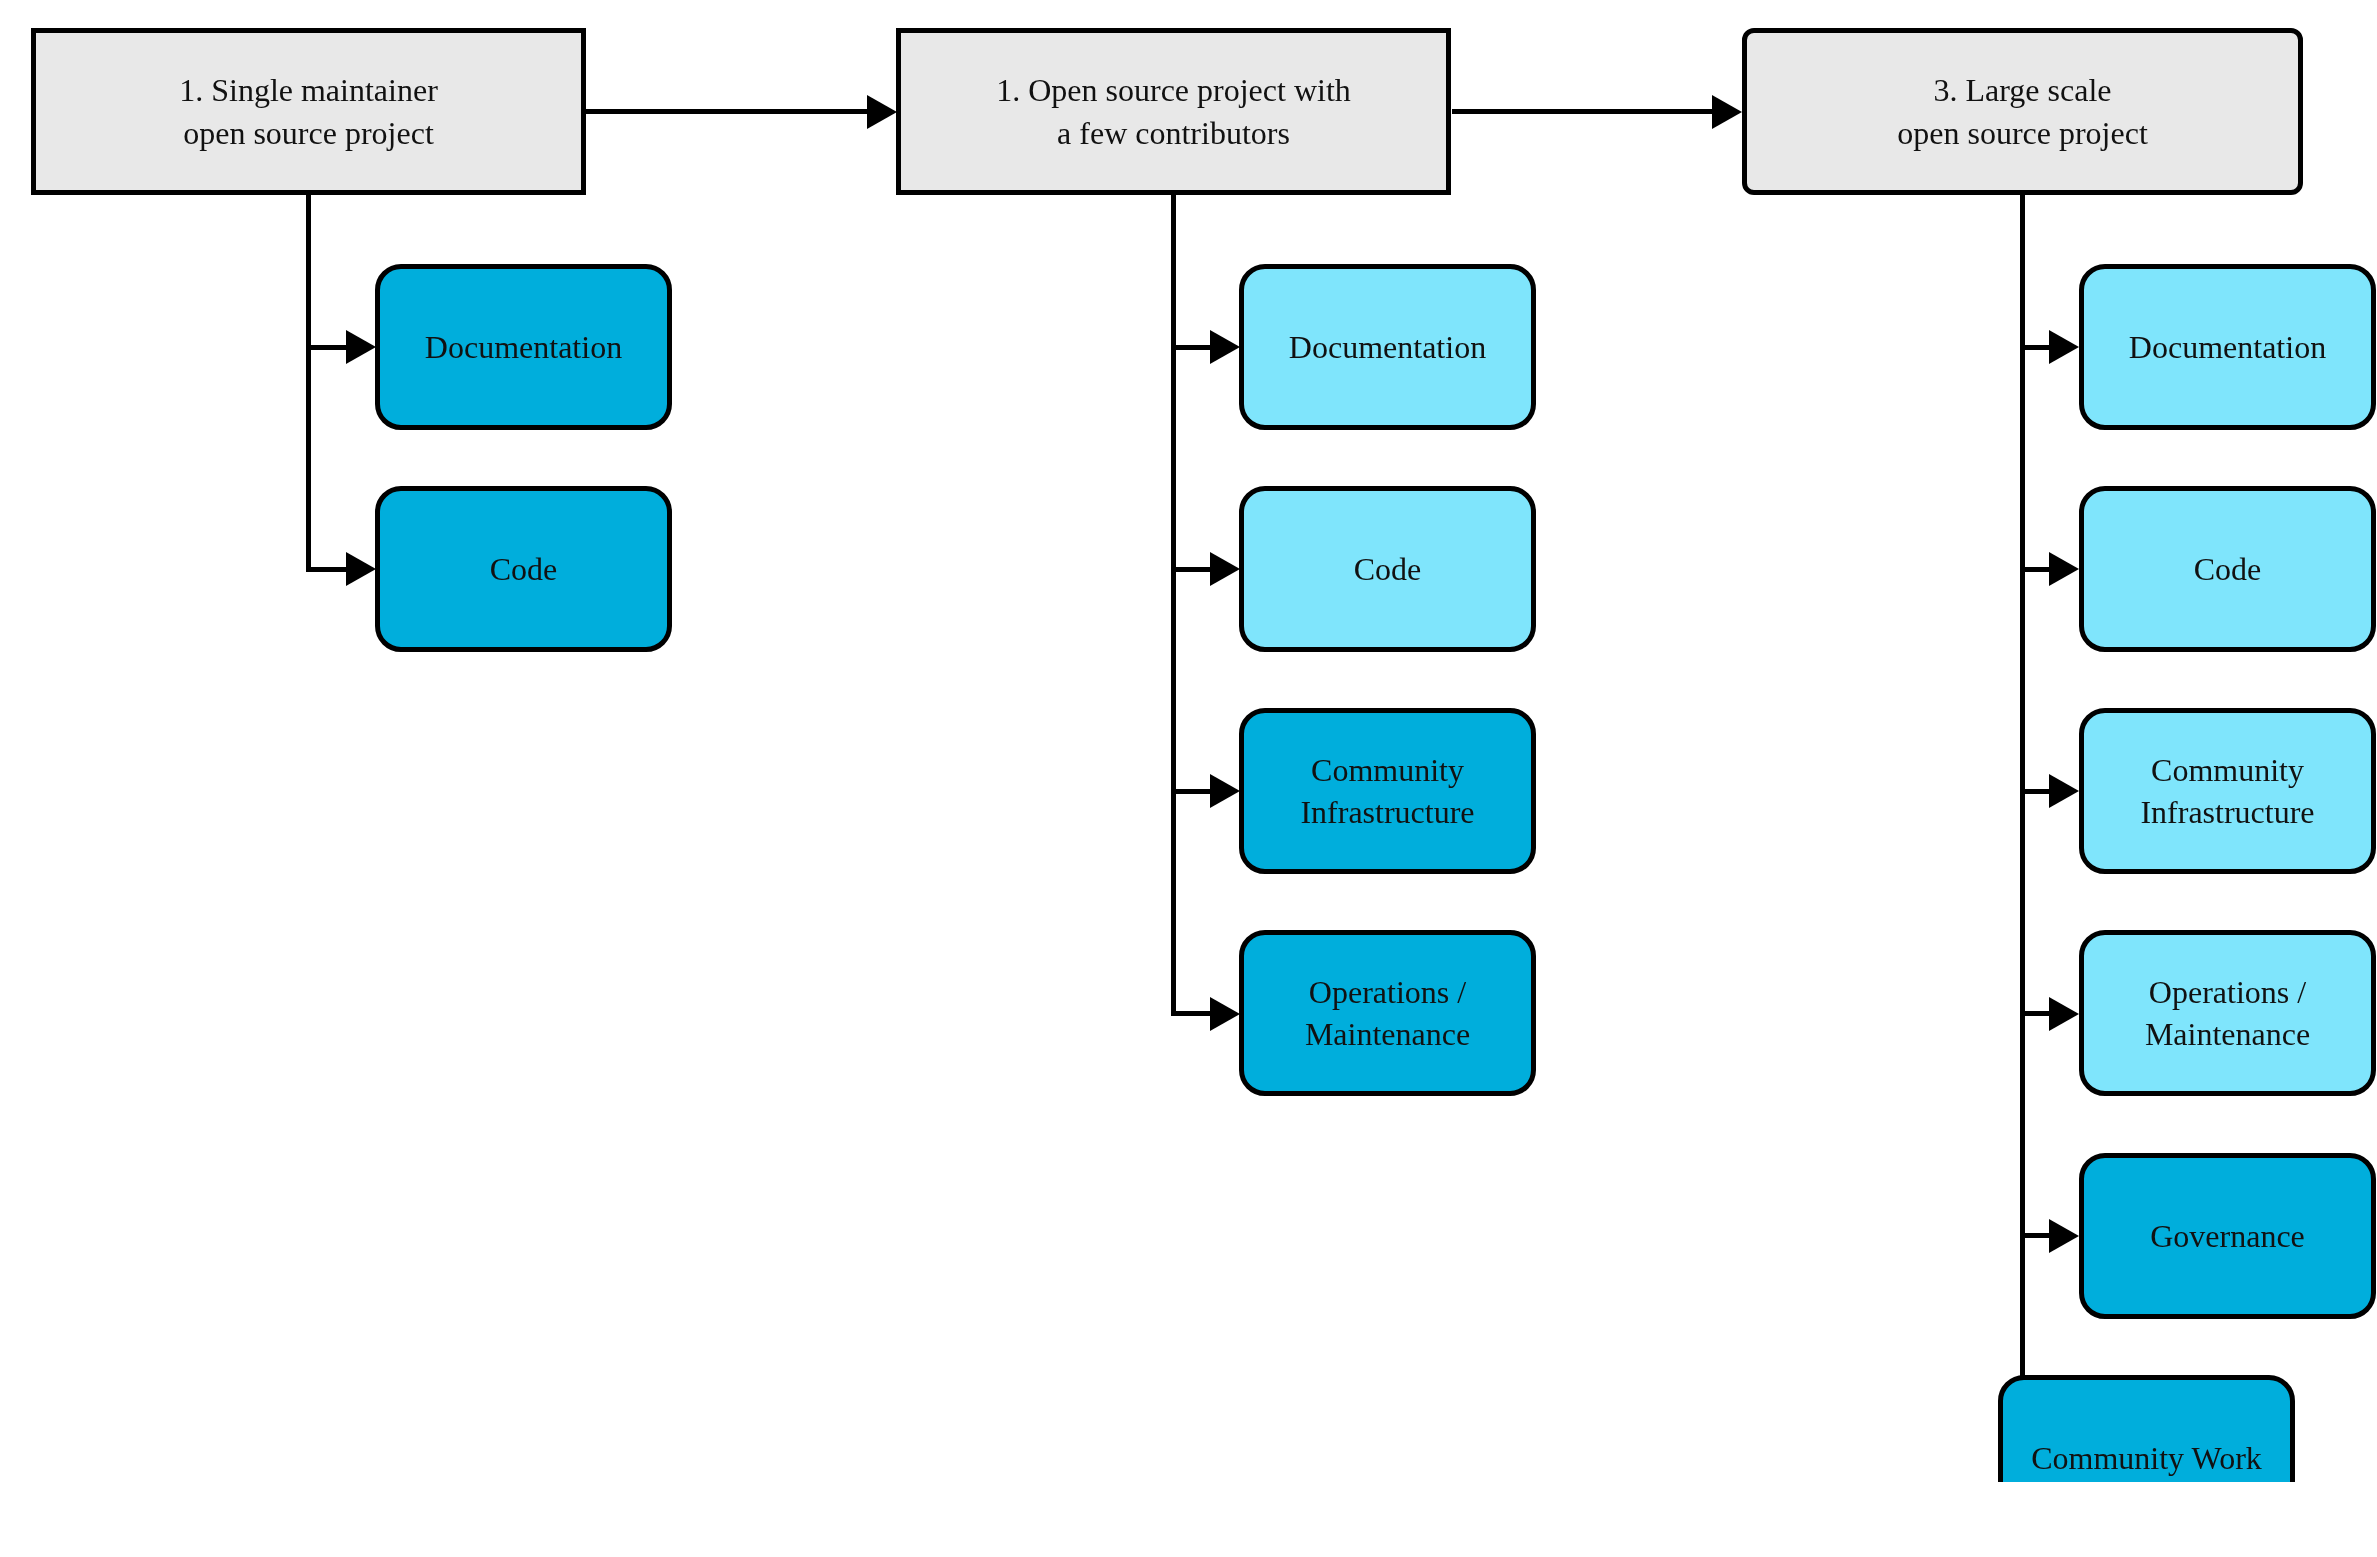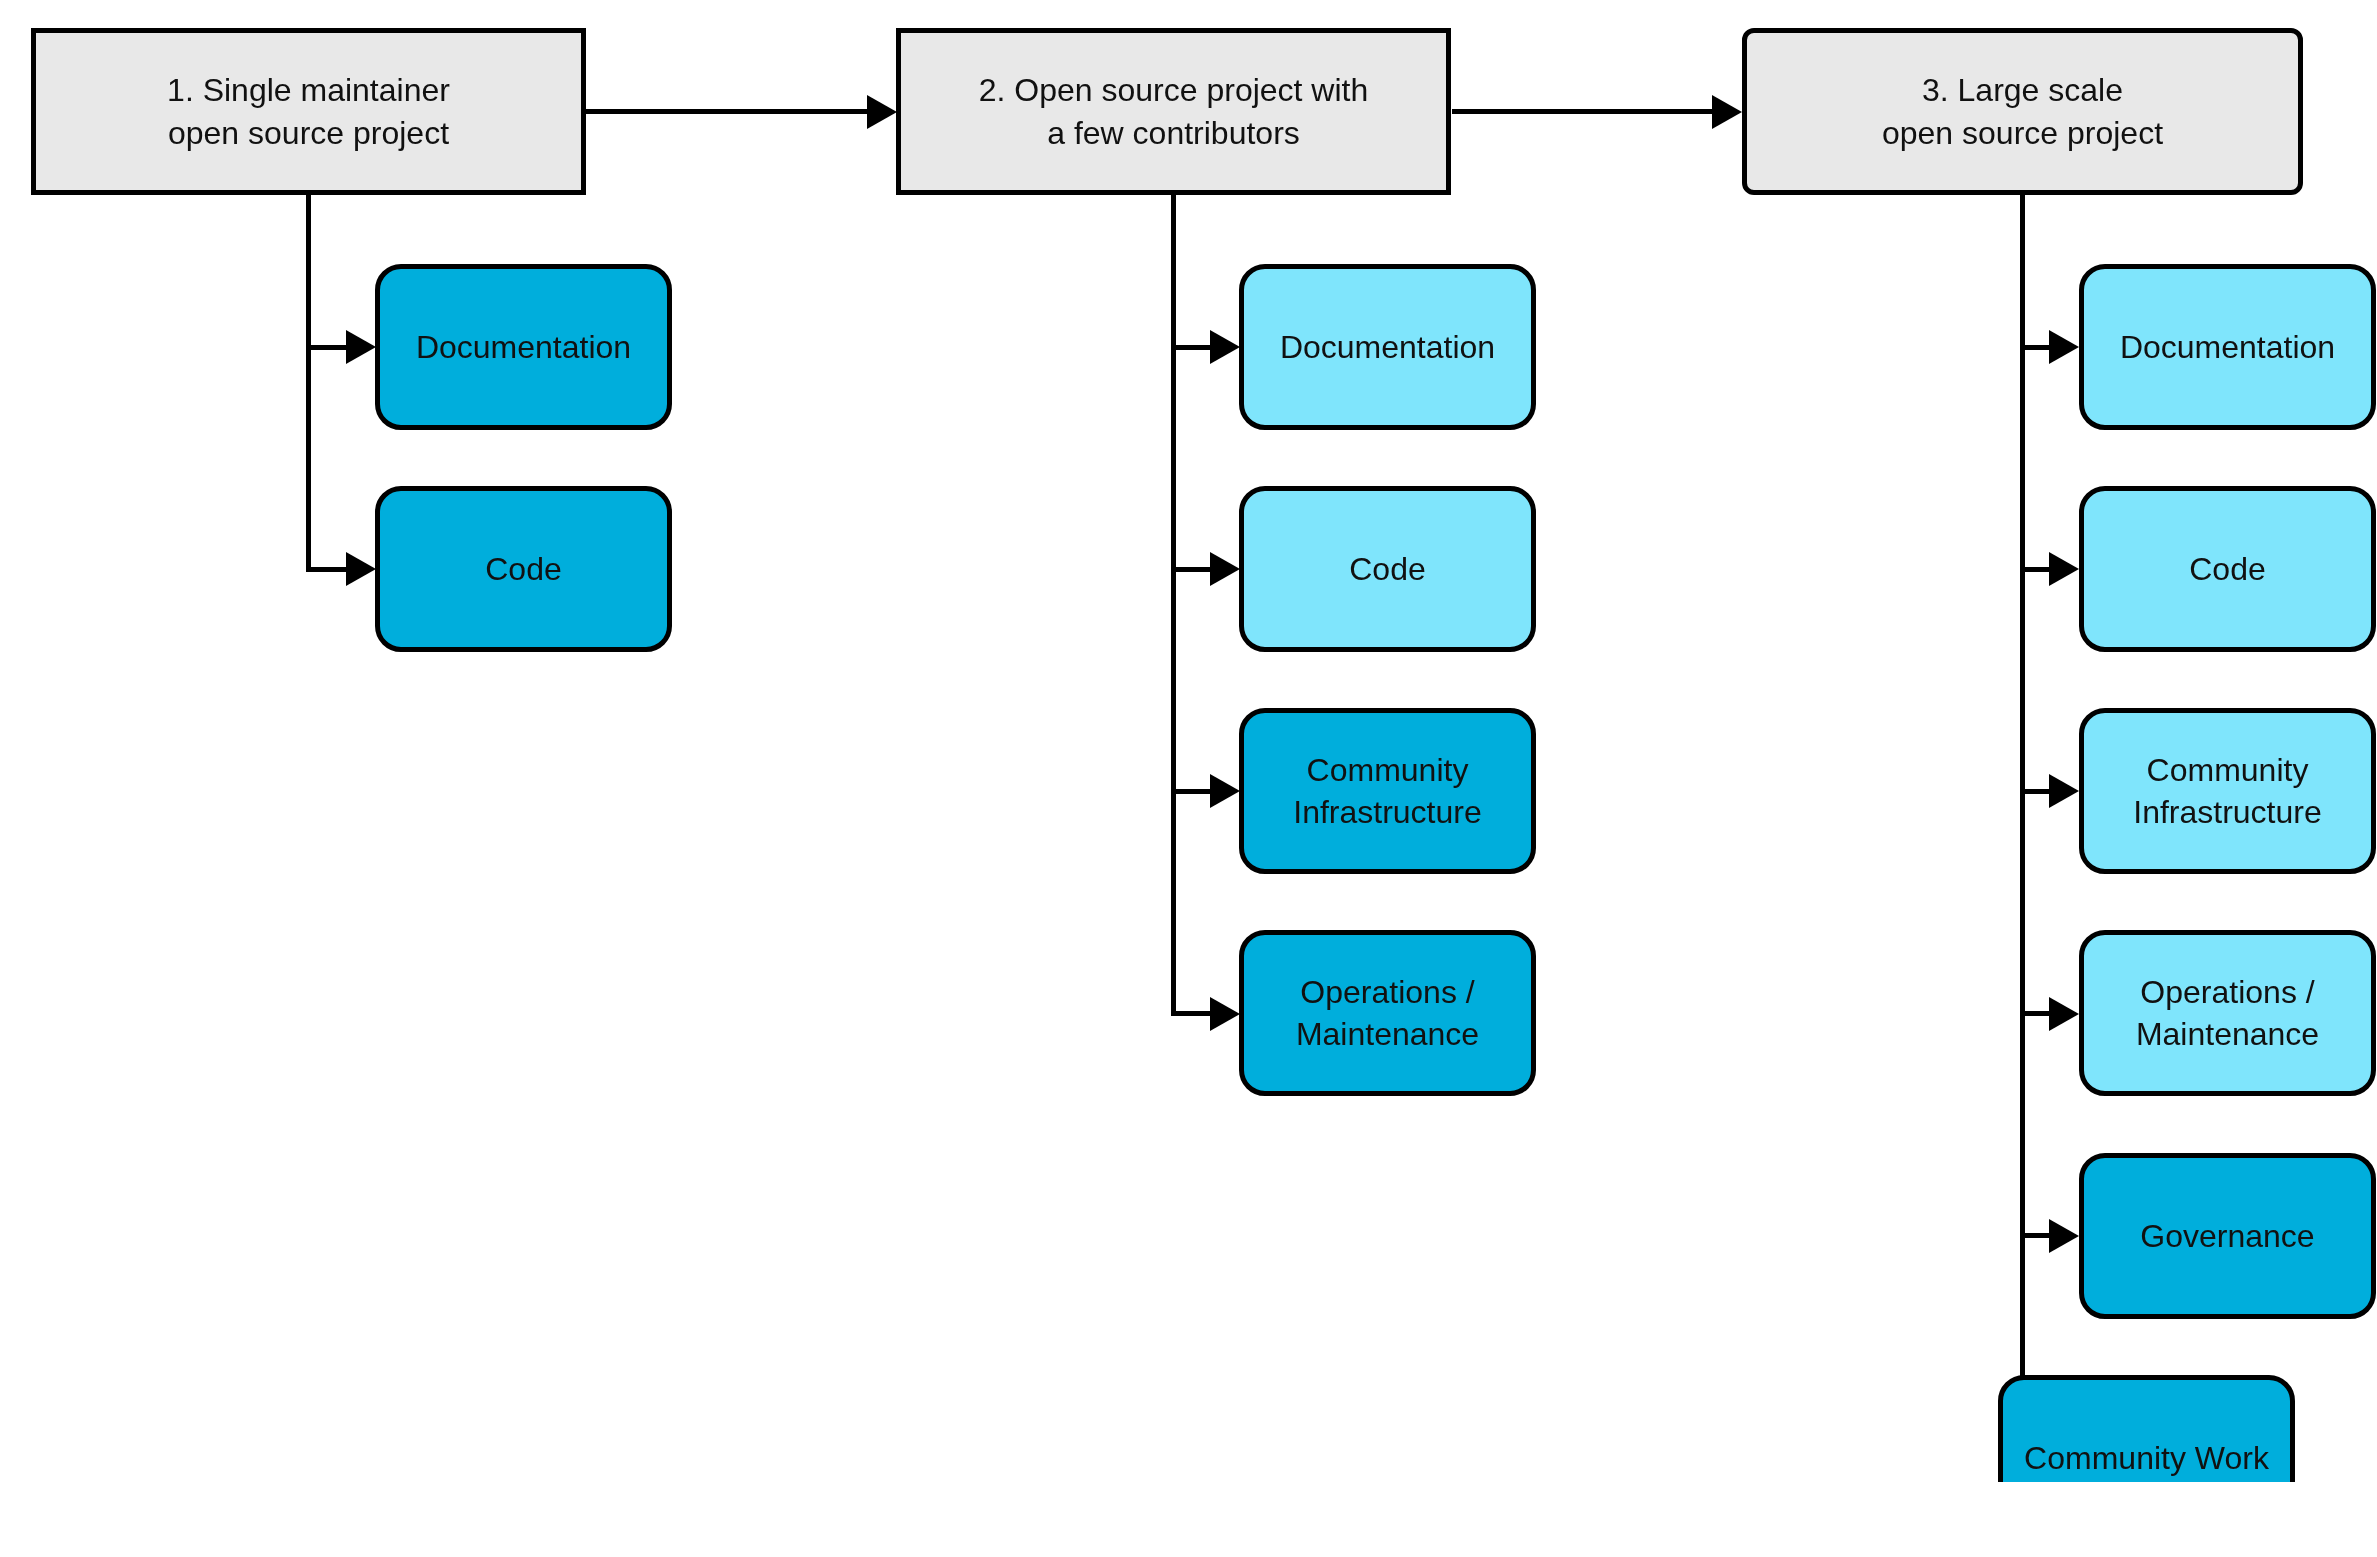--- a/index.html
+++ b/index.html
@@ -13,21 +13,21 @@
   html, body {
     margin: 0;
     padding: 0;
     background: var(--background);
   }
   .scene {
     position: relative;
     width: 2377px;
     height: 1482px;
     background: var(--background);
-    font-family: Liberation Sans, sans-serif;
+    font-family: Liberation Serif, serif;
     transform-origin: 0 0;
   }
   .box {
     position: absolute;
     box-sizing: border-box;
     border: 5.7px solid var(--line);
     display: flex;
     align-items: center;
     justify-content: center;
     text-align: center;
@@ -62,21 +62,21 @@
   }
 </style>
 </head>
 <body>
 
 <div class="scene">
 
   <div class="box hdr" style="left:31px; top:28px; width:555px;">1. Single maintainer
 open source project</div>
 
-  <div class="box hdr" style="left:896px; top:28px; width:555px;">2. Open source project with
+  <div class="box hdr" style="left:896px; top:28px; width:555px;">1. Open source project with
 a few contributors</div>
 
   <div class="box hdr" style="left:1742px; top:28px; width:561px;border-radius:12px;">3. Large scale
 open source project</div>
 
   <div class="line" style="left:586px; top:109px; width:282px; height:4.6px;"></div>
   <div class="arrowhead" style="left:867px; top:95px;"></div>
 
   <div class="line" style="left:1452px; top:109px; width:262px; height:4.6px;"></div>
   <div class="arrowhead" style="left:1712px; top:95px;"></div>

